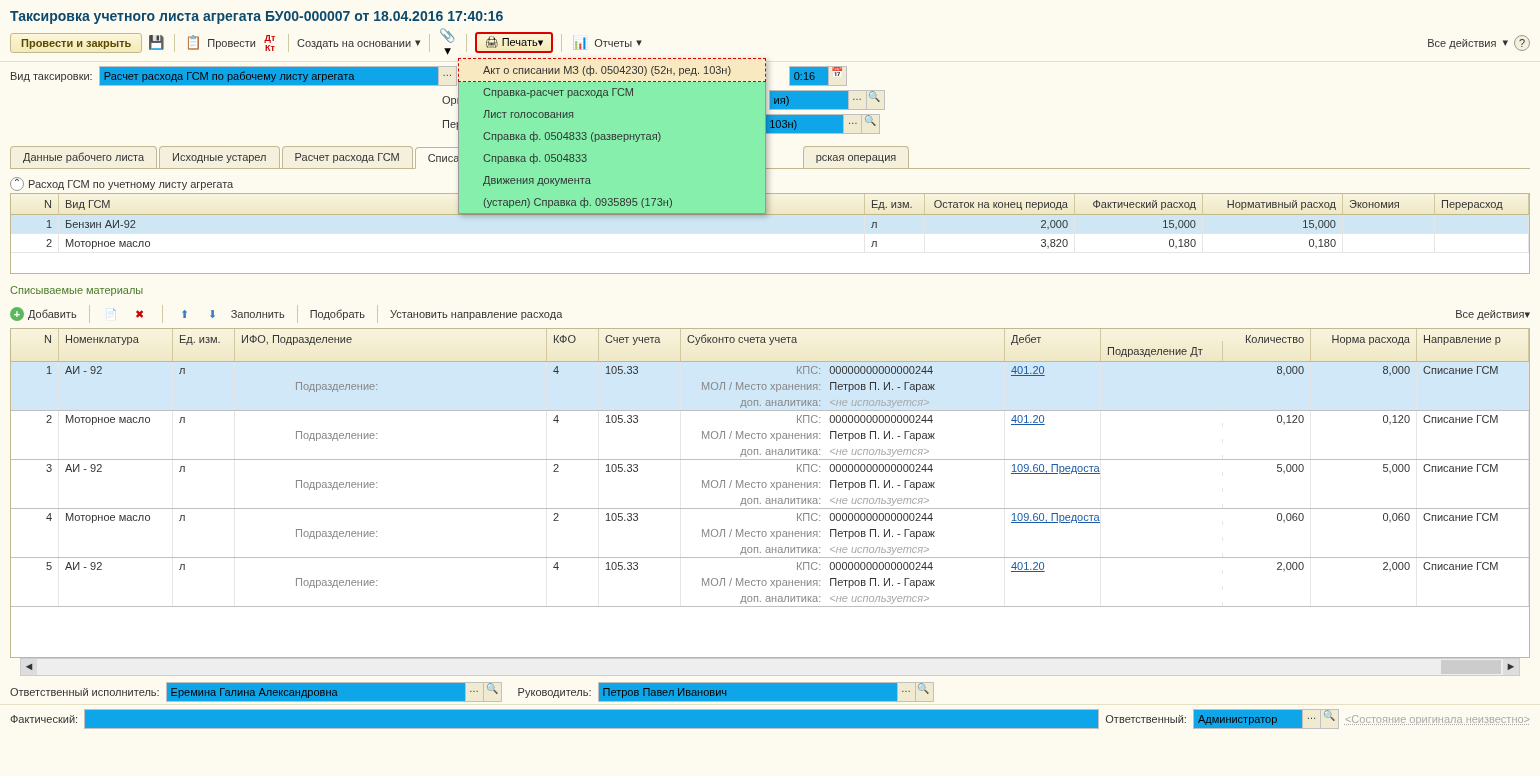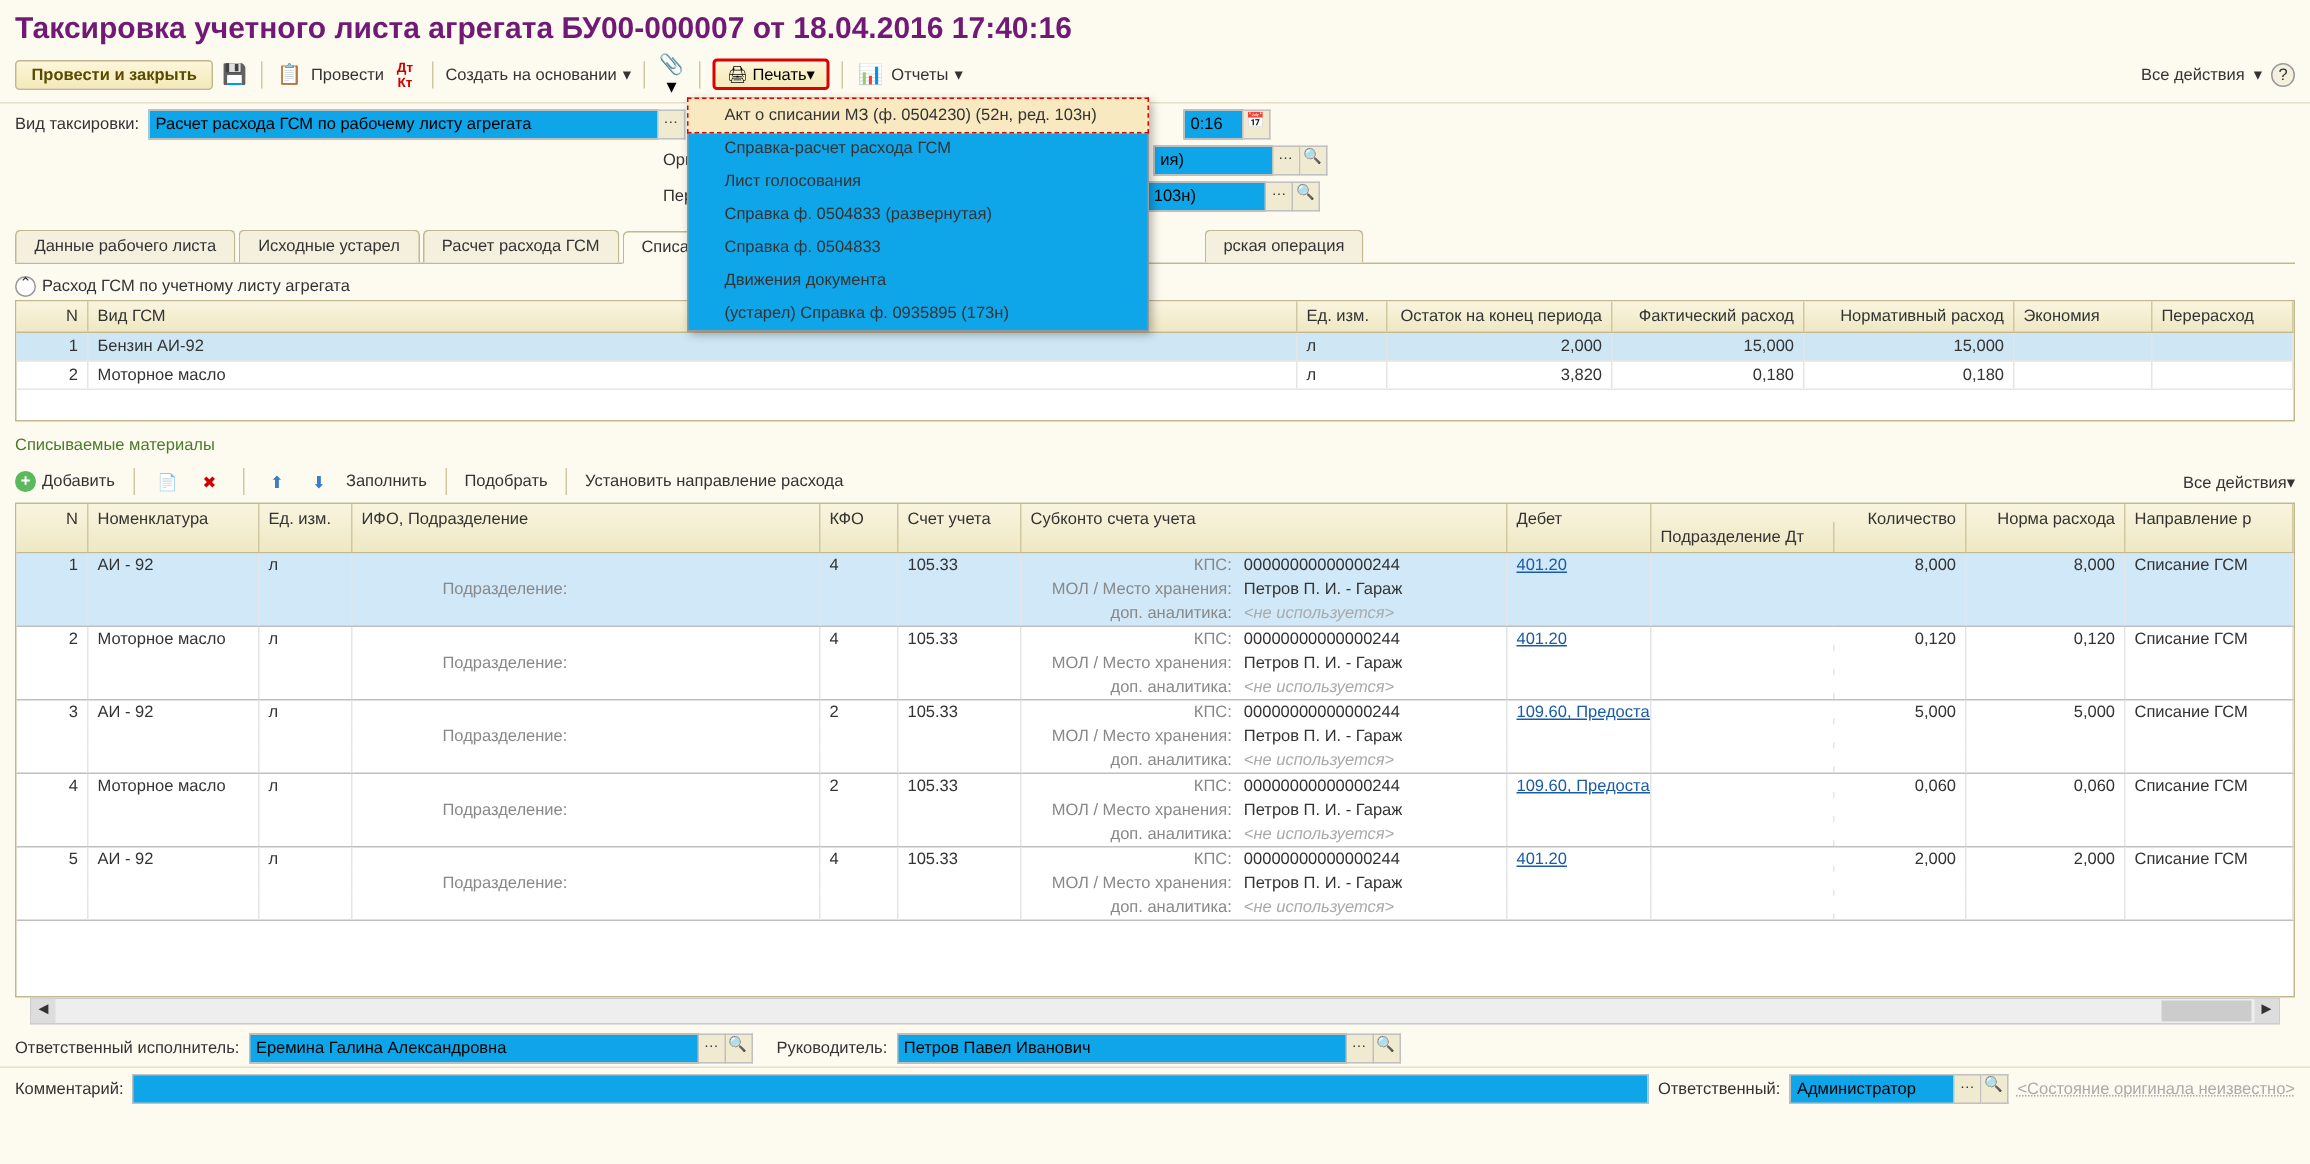--- a/index.html
+++ b/index.html
@@ -1,17 +1,17 @@
 <!DOCTYPE html>
 <html><head>
 <meta charset="utf-8">
 <style>
 * { box-sizing: border-box; margin: 0; padding: 0; }
 body { font-family: Arial, sans-serif; font-size: 11px; background: #fdfaf0; color: #333; width: 1540px; height: 776px; overflow: hidden; }
-.page-title { color: #701a75; font-size: 20px; font-weight: bold; padding: 8px 10px 4px; }
+.page-title { color: #0c4a6e; font-size: 14px; font-weight: bold; padding: 8px 10px 4px; }
 .toolbar { display: flex; align-items: center; gap: 4px; padding: 4px 10px 8px; border-bottom: 1px solid #e5dfc5; position: relative; }
 .btn { border: 1px solid #c0b88e; background: linear-gradient(#fdf6d9, #f3e9b8); padding: 3px 10px; border-radius: 3px; cursor: pointer; font-size: 11px; }
 .btn-primary { font-weight: bold; color: #5a4a00; }
 .btn-print { border: 2px solid #d00; padding: 2px 8px; }
 .icon-btn { width: 20px; height: 20px; border: 1px solid transparent; background: transparent; display: inline-flex; align-items: center; justify-content: center; cursor: pointer; border-radius: 3px; }
 .sep { width: 1px; height: 18px; background: #d0c8a0; margin: 0 4px; }
 .toolbar-right { margin-left: auto; display: flex; align-items: center; gap: 6px; }
 .help-icon { width: 16px; height: 16px; border: 1px solid #999; border-radius: 50%; text-align: center; line-height: 14px; background: #f5f0dd; }
 .form-rows { padding: 4px 10px; }
 .form-row { display: flex; align-items: center; margin-bottom: 4px; gap: 6px; }
@@ -45,21 +45,21 @@
 .sub-label { color: #888; text-align: right; padding-right: 8px; }
 .sub-na { color: #aaa; font-style: italic; }
 .link { color: #1a5ba8; text-decoration: underline; cursor: pointer; }
 .num-right { text-align: right; }
 .scrollbar-h { height: 18px; background: #eee; border: 1px solid #ccc; margin: 0 10px; display: flex; align-items: center; }
 .scroll-arrow { width: 16px; height: 16px; background: #ddd; text-align: center; line-height: 14px; cursor: pointer; }
 .scroll-thumb { width: 60px; height: 14px; background: #ccc; margin-left: auto; margin-right: 2px; }
 .bottom-row { display: flex; align-items: center; gap: 6px; padding: 6px 10px 2px; }
 .footer { display: flex; align-items: center; gap: 6px; padding: 4px 10px; border-top: 1px solid #e5dfc5; }
 .status-txt { color: #aaa; text-decoration: underline dotted; }
-.dropdown-menu { position: absolute; top: 30px; left: 458px; width: 308px; background: #0ea5e9; border: 1px solid #999; box-shadow: 2px 2px 6px rgba(0,0,0,0.3); z-index: 100; }
+.dropdown-menu { position: absolute; top: 30px; left: 458px; width: 308px; background: #86efac; border: 1px solid #999; box-shadow: 2px 2px 6px rgba(0,0,0,0.3); z-index: 100; }
 .dropdown-item { padding: 5px 24px; cursor: pointer; font-size: 11px; }
 .dropdown-item.hovered { background: #f9e9c0; border: 1px dashed #d00; margin: -1px; }
 .col-n { width: 48px; text-align: right; }
 .col-nom { width: 114px; }
 .col-ed { width: 62px; }
 .col-ifo { width: 312px; }
 .col-kfo { width: 52px; }
 .col-acc { width: 82px; }
 .col-sub { width: 324px; display: flex; }
 .col-sub-l { width: 148px; }
@@ -523,21 +523,21 @@
   </div>
   <span class="form-label" style="margin-left:10px">Руководитель:</span>
   <div class="form-input-group">
     <input class="form-input" style="width: 300px;" value="Петров Павел Иванович">
     <span class="sel-btn">…</span>
     <span class="sel-btn">🔍</span>
   </div>
 </div>
 
 <div class="footer">
-  <span class="form-label">Комментарий:</span>
+  <span class="form-label">Фактический:</span>
   <input class="form-input" style="flex: 1 1 0%;">
   <span class="form-label">Ответственный:</span>
   <div class="form-input-group">
     <input class="form-input" style="width: 110px;" value="Администратор">
     <span class="sel-btn">…</span>
     <span class="sel-btn">🔍</span>
   </div>
   <span class="status-txt">&lt;Состояние оригинала неизвестно&gt;</span>
 </div>
 

